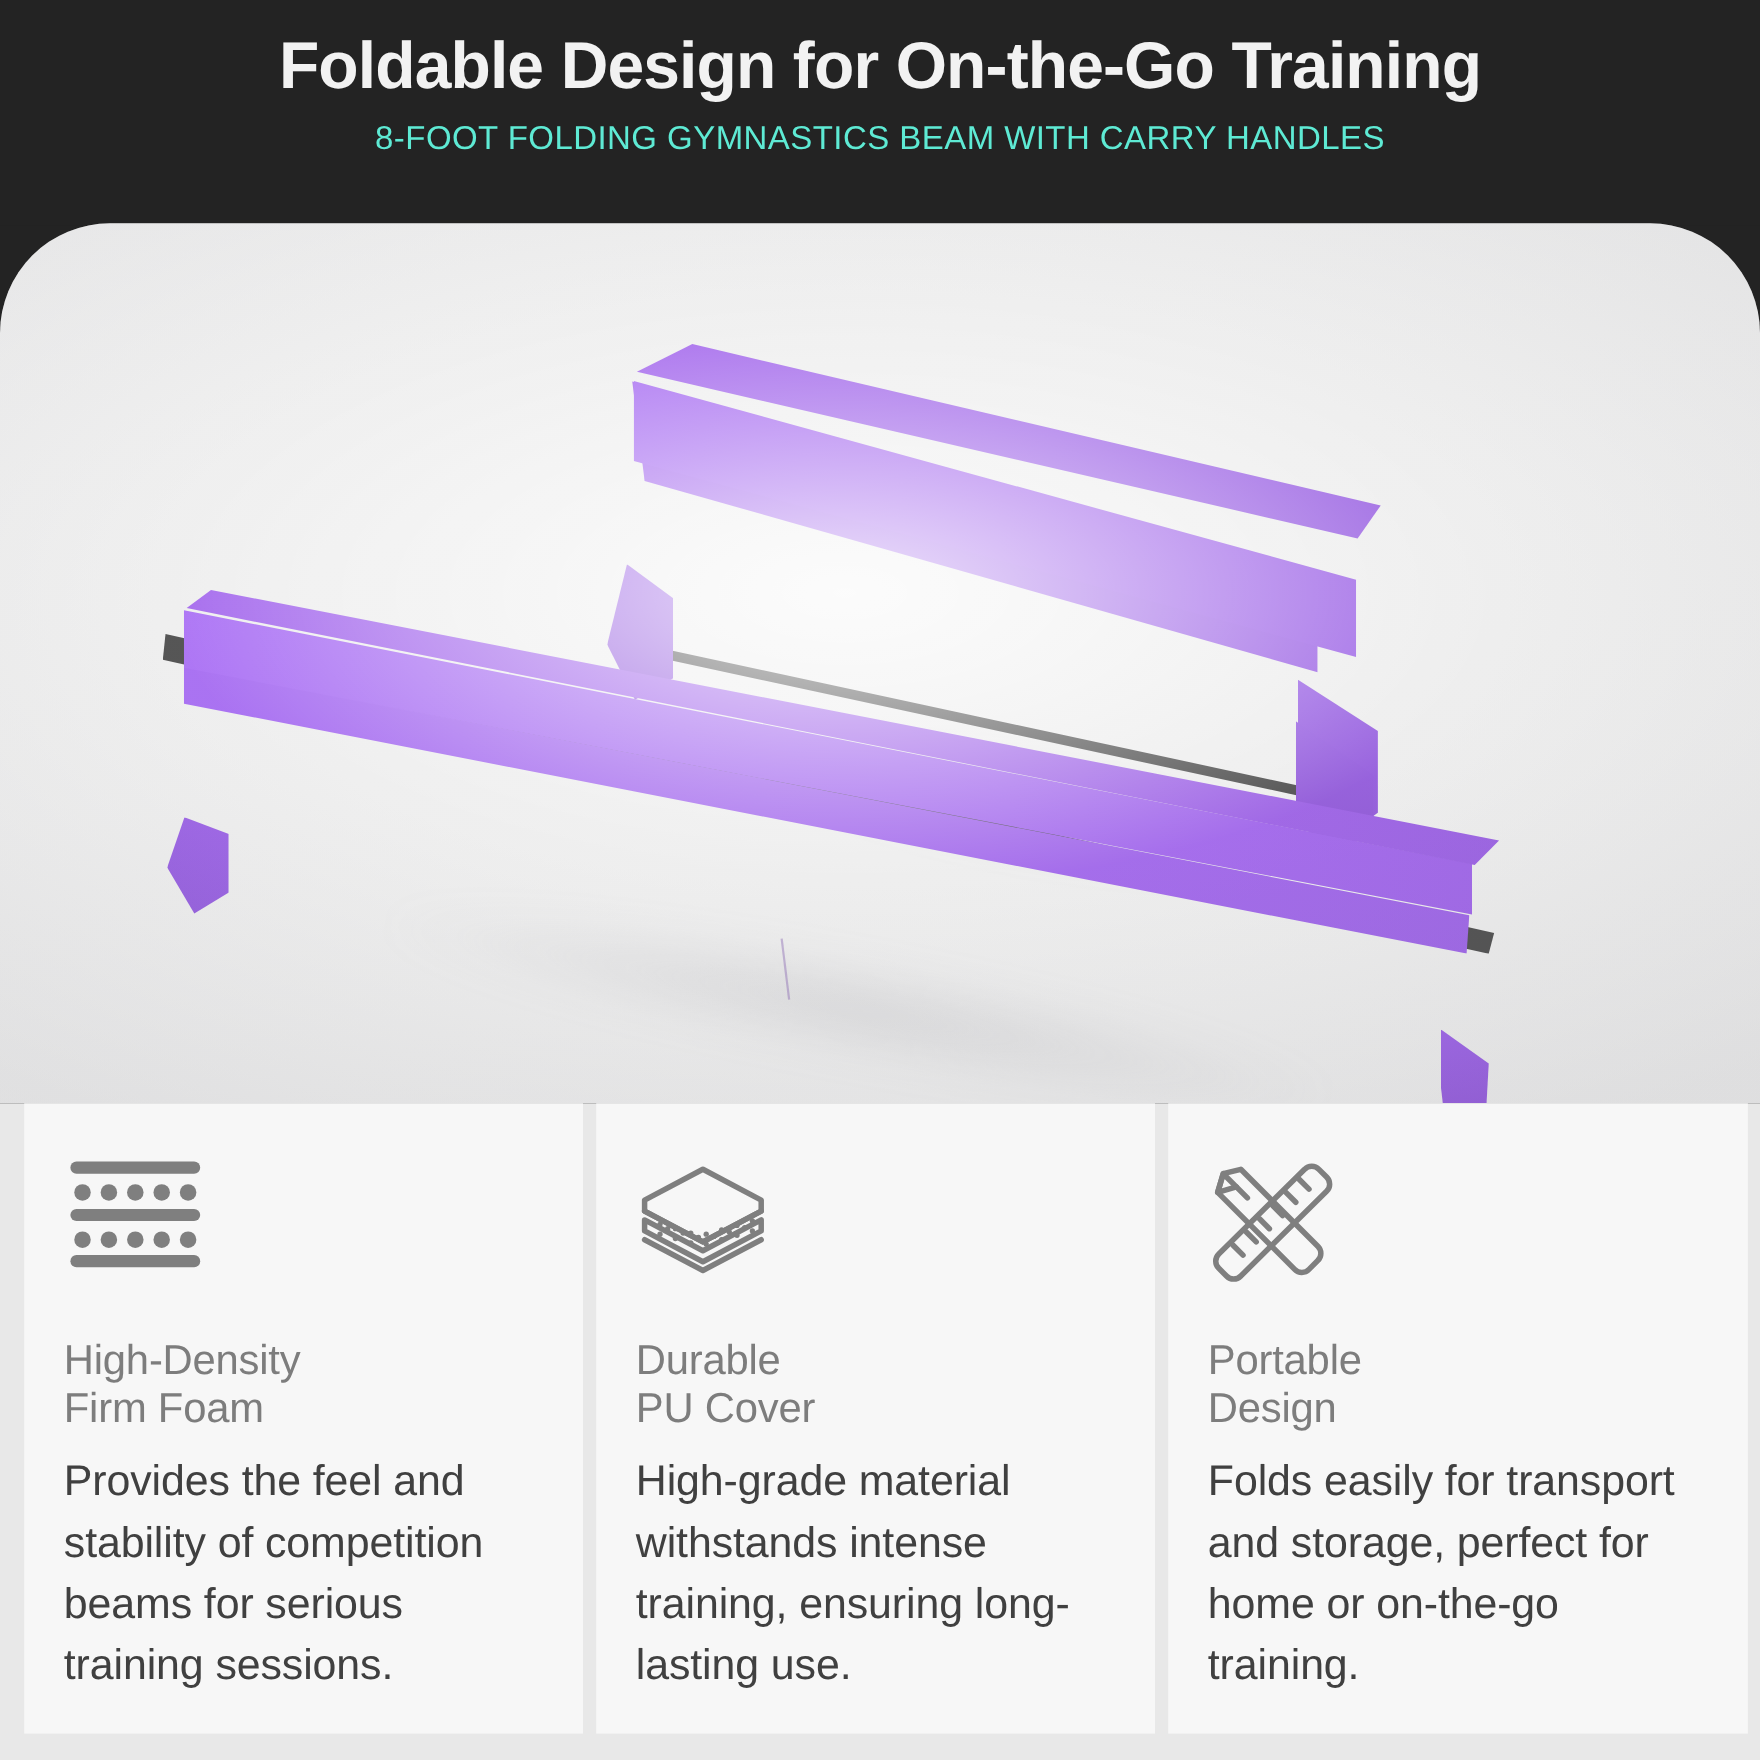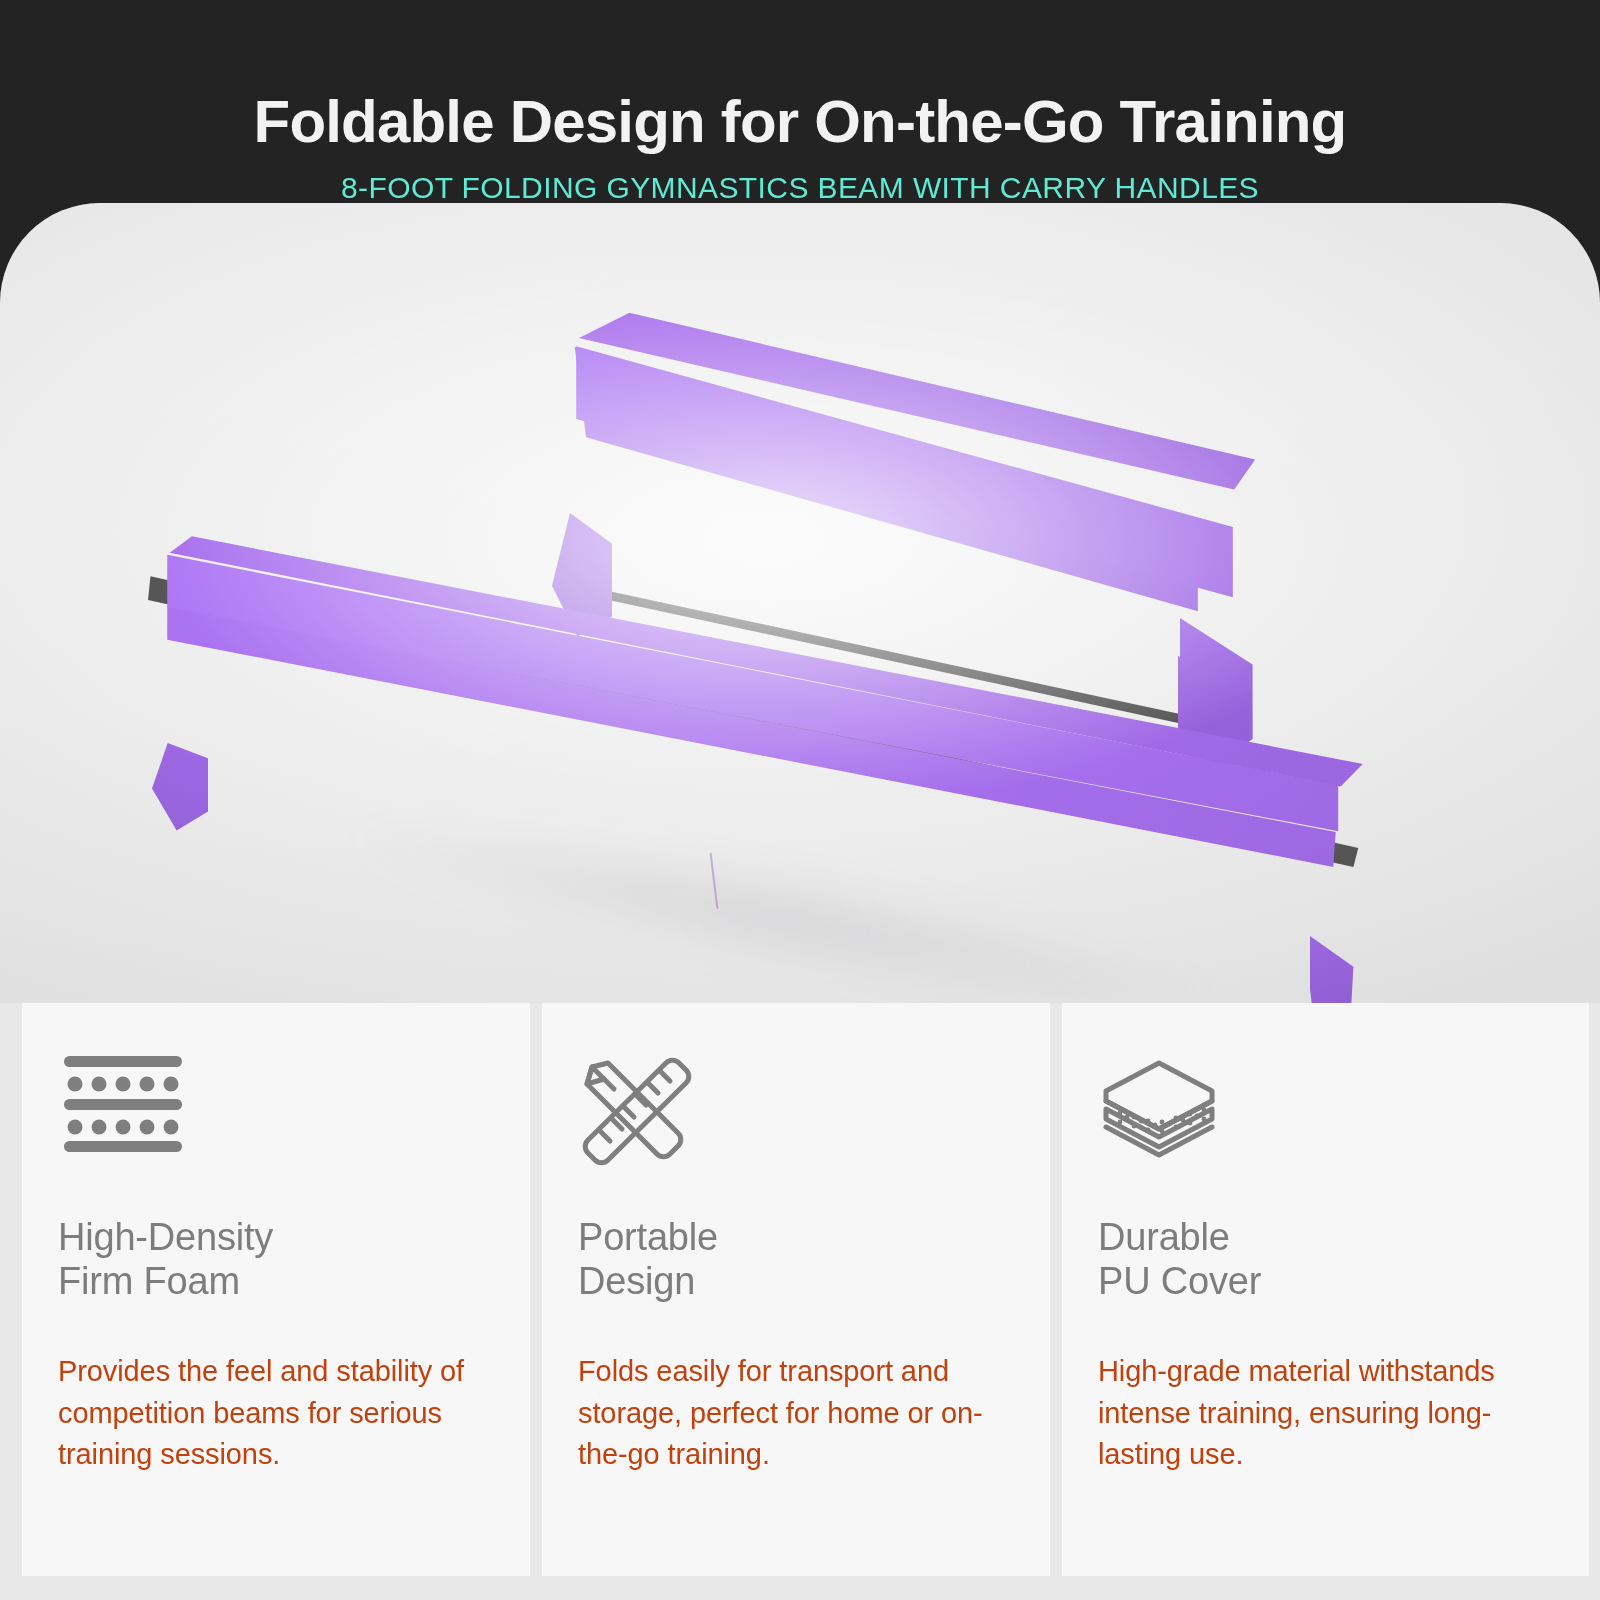--- a/index.html
+++ b/index.html
@@ -9,21 +9,21 @@
     font-family:"Liberation Sans", sans-serif;
     overflow:hidden;
     position:relative;
   }
 
   
   .header {
     position:absolute; left:0; top:0; width:1600px; height:205px;
     background:#232323;
     display:flex; flex-direction:column;
-    align-items:center; justify-content:flex-end;
+    align-items:center; justify-content:flex-start;
     padding-top:28px;
   }
   .header-title {
     color:#f2f2f2;
     font-size:60px;
     font-weight:700;
     letter-spacing:-0.8px;
     line-height:1.08;
     white-space:nowrap;
   }
@@ -174,26 +174,25 @@
   .card-title {
     color:#7d7d7d;
     font-size:38px;
     font-weight:400;
     line-height:1.16;
     letter-spacing:-0.2px;
     white-space:pre-line;
     margin-bottom:16px;
   }
   .card-desc {
-    color:#c2410c;
-    font-size:29px;
+    color:#404040;
+    font-size:39px;
     font-weight:400;
     line-height:1.43;
     letter-spacing:-0.1px;
-    margin-top:32px;
   }
 </style>
 </head>
 <body>
 
 <div class="header">
   <div class="header-title">Foldable Design for On-the-Go Training</div>
   <div class="header-subtitle">8-FOOT FOLDING GYMNASTICS BEAM WITH CARRY HANDLES</div>
 </div>
 
@@ -242,42 +241,20 @@
         <circle cx="41" cy="72" r="7.5" fill="#7f7f7f"></circle>
         <circle cx="65" cy="72" r="7.5" fill="#7f7f7f"></circle>
         <circle cx="89" cy="72" r="7.5" fill="#7f7f7f"></circle>
         <circle cx="113" cy="72" r="7.5" fill="#7f7f7f"></circle>
         <rect x="6" y="86" width="118" height="11" rx="5.5" fill="#7f7f7f"></rect>
       </svg>
     </div>
     <div class="card-title">High-Density
 Firm Foam</div>
     <div class="card-desc">Provides the feel and stability of competition beams for serious training sessions.</div>
-  </div>
-
-  <div class="card">
-    <div class="card-icon">
-      <svg width="116" height="112" viewBox="0 0 116 112" fill="none" stroke="#7f7f7f" stroke-width="5" stroke-linejoin="round" stroke-linecap="round">
-
-        <path d="M14 12 L30 8 L100 78 A9 9 0 0 1 100 91 L92 99 A9 9 0 0 1 79 99 L9 29 Z"></path>
-        <path d="M14 12 L9 29 L26 24 Z"></path>
-        <path d="M26 24 L36 34"></path>
-
-        <path d="M88 8 A9 9 0 0 1 101 8 L108 15 A9 9 0 0 1 108 28 L30 105 A9 9 0 0 1 17 105 L10 98 A9 9 0 0 1 10 85 Z"></path>
-        <path d="M92 26 L83 17"></path>
-        <path d="M80 38 L71 29"></path>
-        <path d="M68 50 L59 41"></path>
-        <path d="M56 62 L47 53"></path>
-        <path d="M44 74 L35 65"></path>
-        <path d="M32 86 L23 77"></path>
-      </svg>
-    </div>
-    <div class="card-title">Portable
-Design</div>
-    <div class="card-desc">Folds easily for transport and storage, perfect for home or on-the-go training.</div>
   </div>
 
   <div class="card">
     <div class="card-icon">
       <svg width="122" height="104" viewBox="0 0 122 104" fill="none" stroke="#7f7f7f" stroke-width="5" stroke-linejoin="round" stroke-linecap="round">
         <path d="M8 36 L61 8 L114 36 L114 46 L61 74 L8 46 Z"></path>
         <path d="M8 46 L61 74 L114 46"></path>
         <path d="M8 54 L61 82 L114 54 L114 64 L61 92 L8 64 Z"></path>
         <path d="M8 72 L61 100 L114 72"></path>
         <g fill="#7f7f7f" stroke="none">
@@ -302,13 +279,35 @@
           <circle cx="85" cy="65" r="2.4"></circle>
             <circle cx="99" cy="61" r="2.4"></circle>
         </g>
       </svg>
     </div>
     <div class="card-title">Durable
 PU Cover</div>
     <div class="card-desc">High-grade material withstands intense training, ensuring long-lasting use.</div>
   </div>
 
+  <div class="card">
+    <div class="card-icon">
+      <svg width="116" height="112" viewBox="0 0 116 112" fill="none" stroke="#7f7f7f" stroke-width="5" stroke-linejoin="round" stroke-linecap="round">
+
+        <path d="M14 12 L30 8 L100 78 A9 9 0 0 1 100 91 L92 99 A9 9 0 0 1 79 99 L9 29 Z"></path>
+        <path d="M14 12 L9 29 L26 24 Z"></path>
+        <path d="M26 24 L36 34"></path>
+
+        <path d="M88 8 A9 9 0 0 1 101 8 L108 15 A9 9 0 0 1 108 28 L30 105 A9 9 0 0 1 17 105 L10 98 A9 9 0 0 1 10 85 Z"></path>
+        <path d="M92 26 L83 17"></path>
+        <path d="M80 38 L71 29"></path>
+        <path d="M68 50 L59 41"></path>
+        <path d="M56 62 L47 53"></path>
+        <path d="M44 74 L35 65"></path>
+        <path d="M32 86 L23 77"></path>
+      </svg>
+    </div>
+    <div class="card-title">Portable
+Design</div>
+    <div class="card-desc">Folds easily for transport and storage, perfect for home or on-the-go training.</div>
+  </div>
+
 </div>
 
 </body></html>

